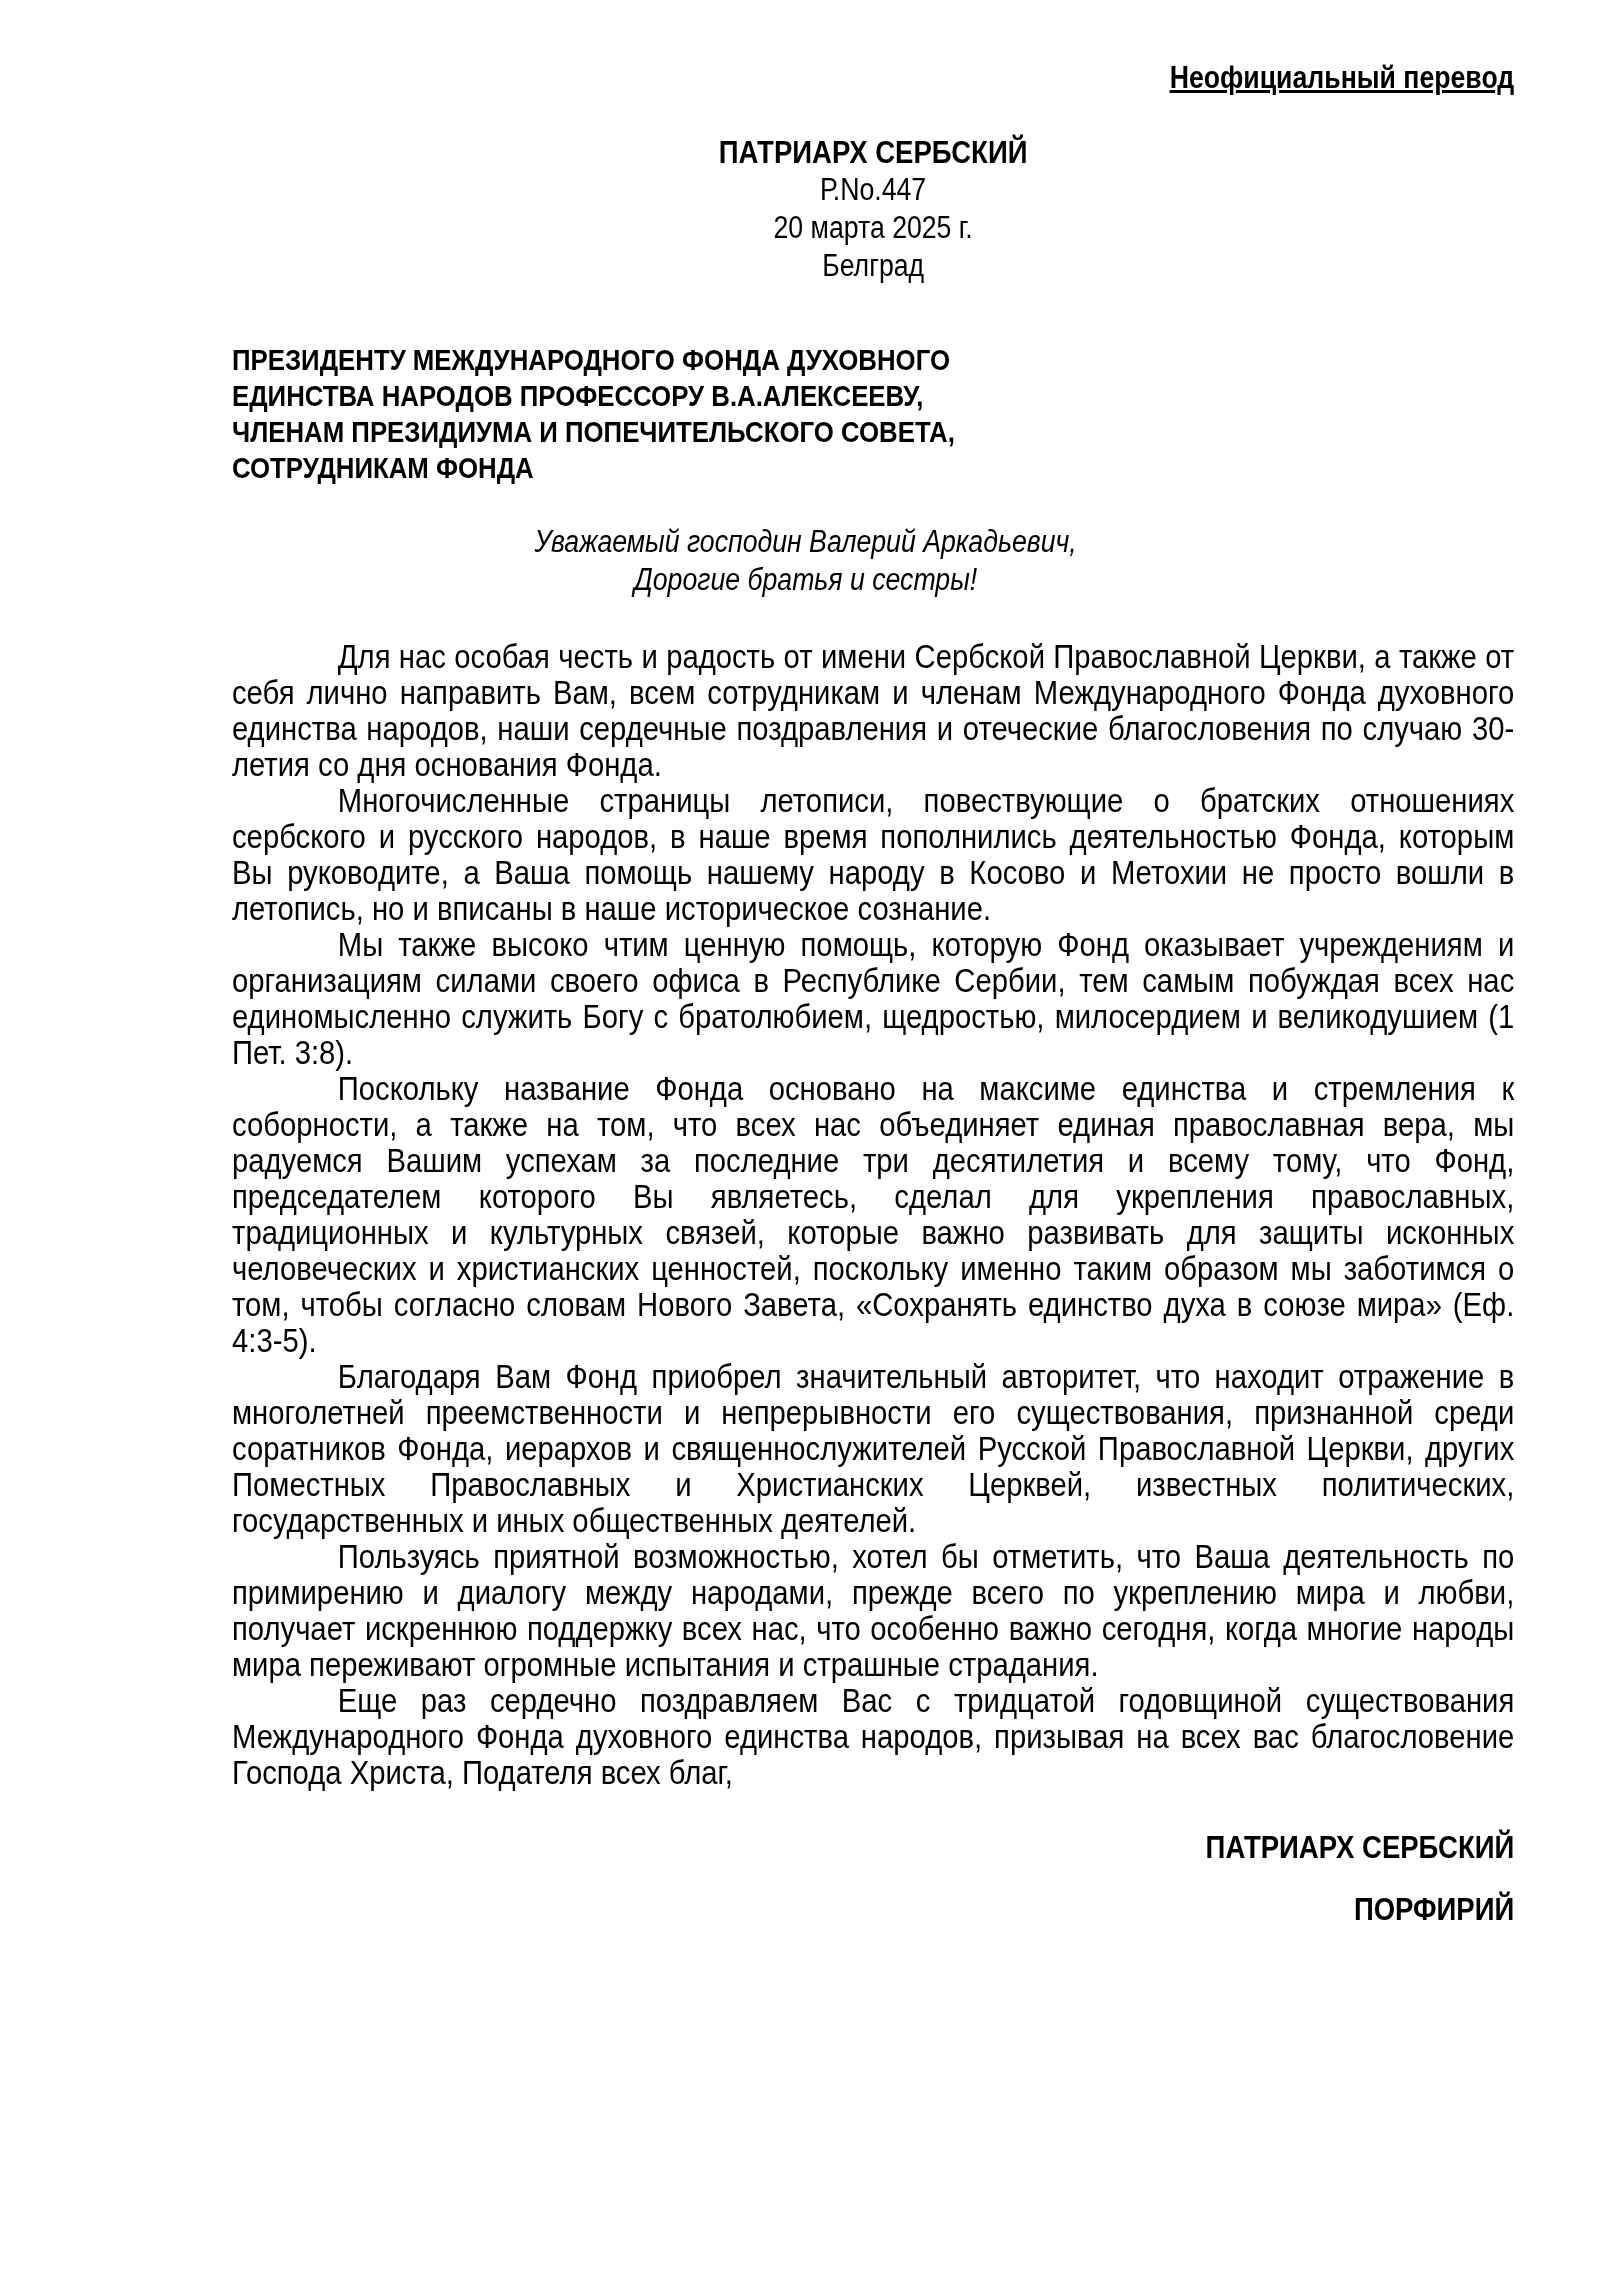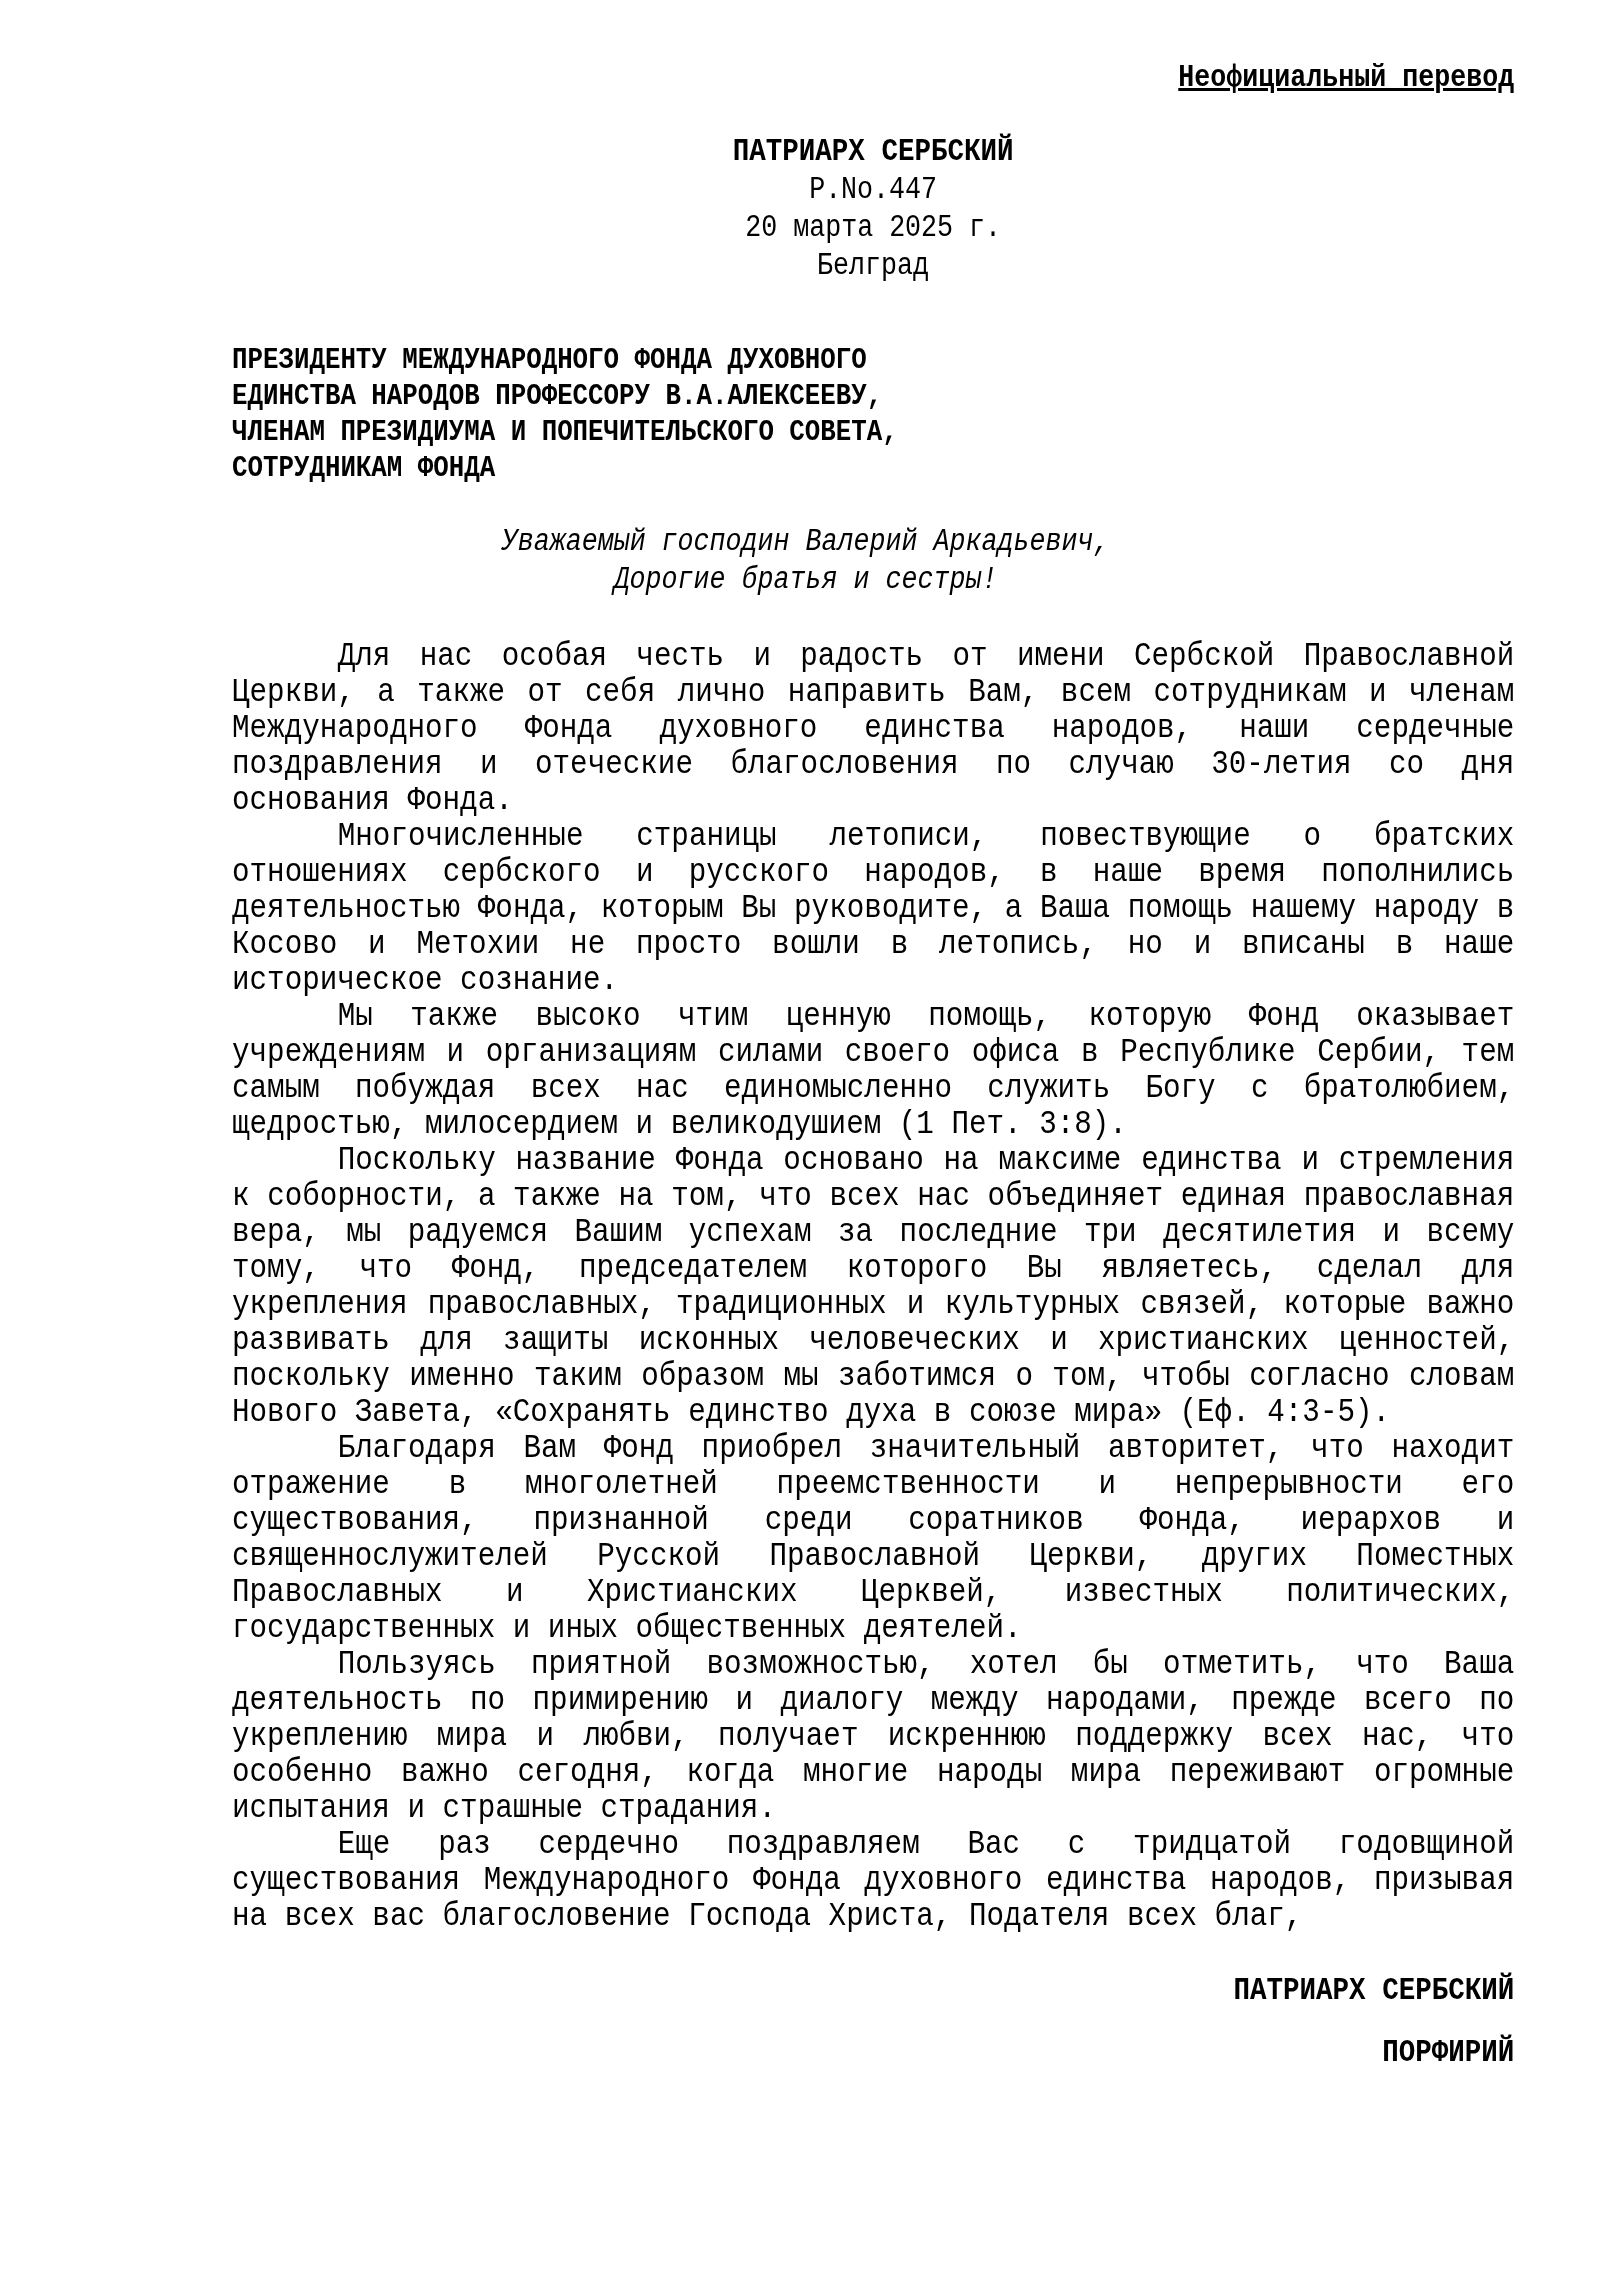--- a/index.html
+++ b/index.html
@@ -6,21 +6,21 @@
     margin: 0;
     padding: 0;
     background: #ffffff;
   }
   .page {
     position: relative;
     width: 1621px;
     height: 2293px;
     background: #ffffff;
     color: #000000;
-    font-family: Liberation Mono, monospace;
+    font-family: Liberation Sans, sans-serif;
     overflow: hidden;
   }
   
   .content {
     position: absolute;
     left: 232px;
     top: 0;
     width: 1491px;
     transform: scaleX(0.86);
     transform-origin: 0 0;

